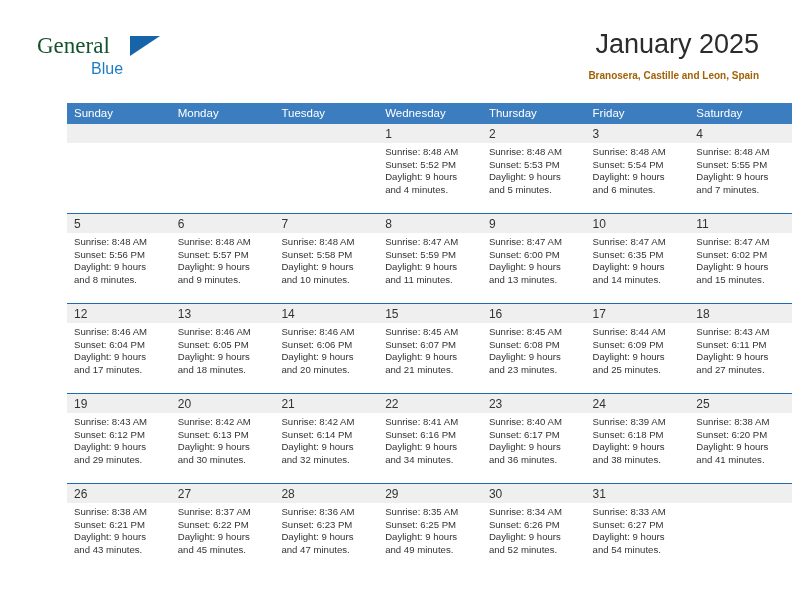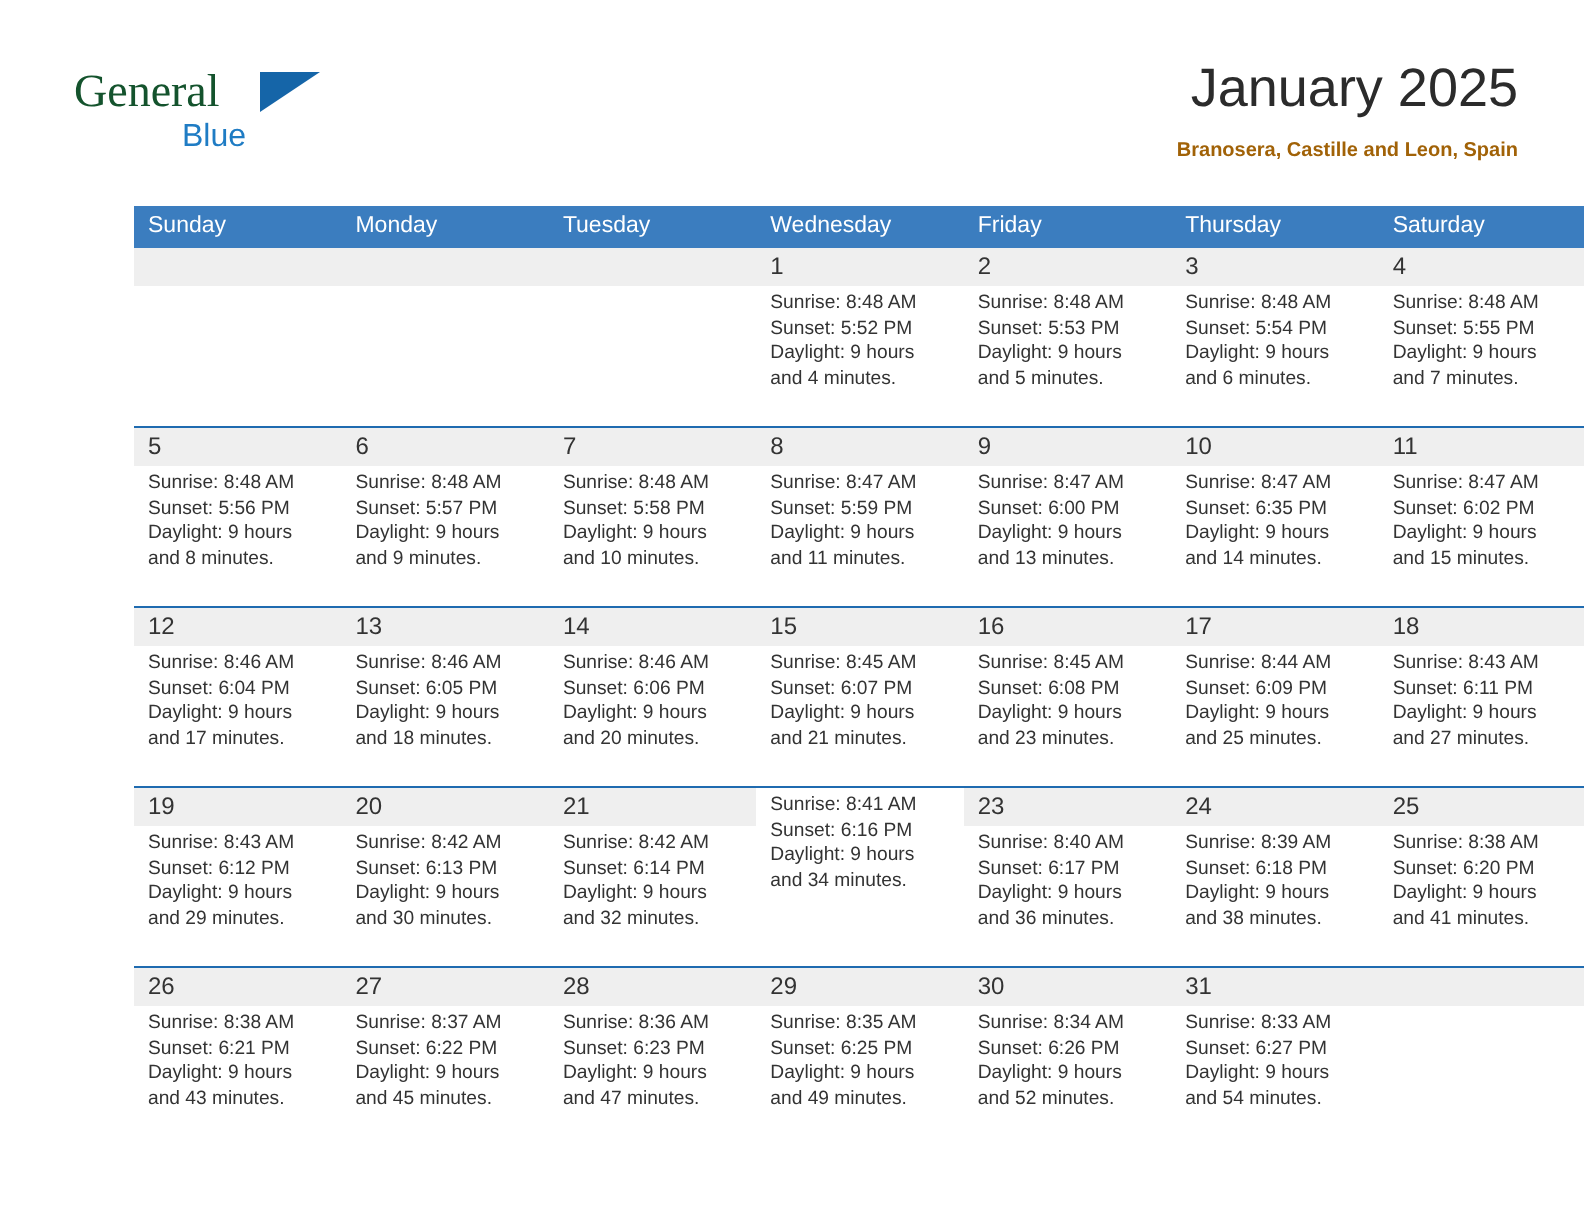--- a/index.html
+++ b/index.html
@@ -168,22 +168,22 @@
     </div>
 
   </div>
 
   <div class="calendar">
     <div class="weekdays">
         <div class="weekday">Sunday</div>
         <div class="weekday">Monday</div>
         <div class="weekday">Tuesday</div>
         <div class="weekday">Wednesday</div>
+        <div class="weekday">Thursday</div>
         <div class="weekday">Friday</div>
-        <div class="weekday">Thursday</div>
         <div class="weekday">Saturday</div>
       </div>
     <div class="weeks-container">
         <div class="week">
           <div class="daycell">
             <div class="daynum-band"><span class="daynum"></span></div>
             <div class="daybody"></div>
           </div>
           <div class="daycell">
             <div class="daynum-band"><span class="daynum"></span></div>
@@ -382,20 +382,21 @@
           <div class="daycell">
             <div class="daynum-band"><span class="daynum">21</span></div>
             <div class="daybody">
               <div class="dayline">Sunrise: 8:42 AM</div>
               <div class="dayline">Sunset: 6:14 PM</div>
               <div class="dayline">Daylight: 9 hours</div>
               <div class="dayline">and 32 minutes.</div>
             </div>
           </div>
           <div class="daycell">
+            <div class="daynum-band"><span class="daynum">22</span></div>
             <div class="daybody">
               <div class="dayline">Sunrise: 8:41 AM</div>
               <div class="dayline">Sunset: 6:16 PM</div>
               <div class="dayline">Daylight: 9 hours</div>
               <div class="dayline">and 34 minutes.</div>
             </div>
           </div>
           <div class="daycell">
             <div class="daynum-band"><span class="daynum">23</span></div>
             <div class="daybody">

